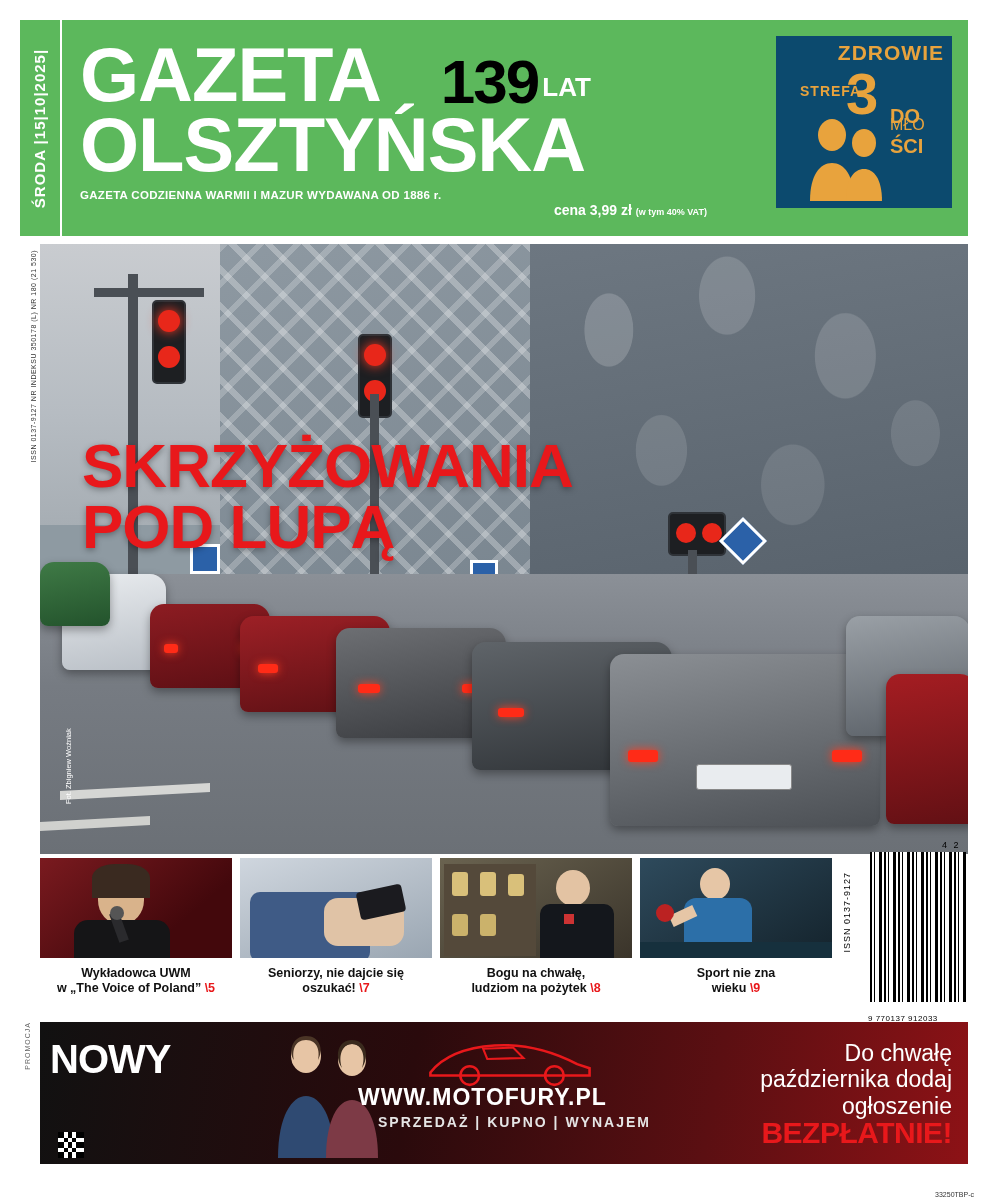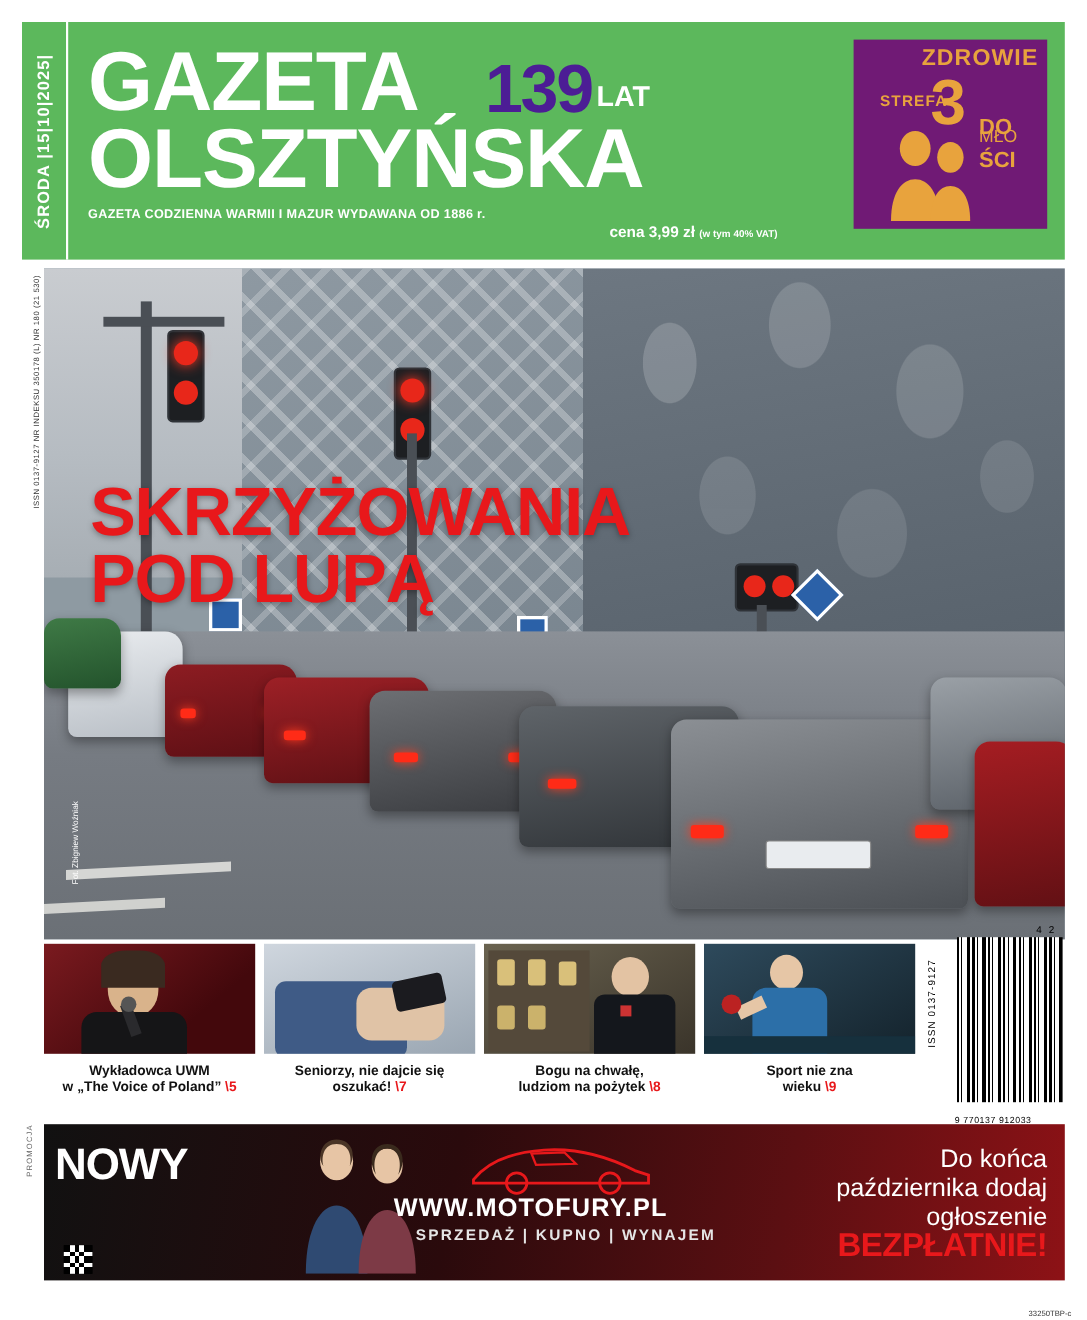--- a/index.html
+++ b/index.html
@@ -36,40 +36,40 @@
   .gz-line1 { display:flex; align-items: flex-end; }
   .gz-word {
     color: #fff; font-weight: 800; font-size: 76px; line-height: 0.88;
     letter-spacing: -1px; font-family: "Liberation Sans", sans-serif;
   }
   .gz-word2 {
     color: #fff; font-weight: 800; font-size: 76px; line-height: 0.9;
     letter-spacing: -1px; margin-top: 2px;
   }
   .anniv {
-    color: #4c1d95; font-weight: 700; font-size: 62px; line-height: 0.85;
+    color: #000000; font-weight: 700; font-size: 62px; line-height: 0.85;
     margin-left: 60px; letter-spacing: -2px;
   }
   .anniv-lat {
     color:#fff; font-weight: 800; font-size: 26px; margin-left: 4px; margin-bottom: 6px;
   }
   .tagline {
     color: #fff; font-size: 11.5px; font-weight: 700; letter-spacing: 0.3px;
     margin-top: 10px;
   }
   .price-row {
     position: absolute; left: 492px; bottom: 18px; color:#fff;
     font-size: 14px; font-weight: 700;
   }
   .price-small { font-size: 9px; font-weight: 700; }
 
   
   .zdrowie {
     position: absolute; right: 16px; top: 16px; width: 176px; height: 172px;
-    background: #701a75; padding: 6px 8px 8px 8px;
+    background: #0c4a6e; padding: 6px 8px 8px 8px;
   }
   .zdrowie-top {
     text-align: right; color: #e8a33d; font-weight: 800; font-size: 21px;
     letter-spacing: 1px; line-height: 1;
   }
   .zdrowie-mid { position: relative; height: 140px; margin-top: 4px; }
   .strefa {
     position: absolute; left: 16px; top: 16px; color: #e8a33d;
     font-weight: 700; font-size: 14px; letter-spacing: 1px;
   }
@@ -418,21 +418,21 @@
     </svg>
     <svg viewBox="0 0 340 120" style="position:absolute;left:300px;top:6px;width:340px;height:62px;">
       <path d="M16 86 C40 56 80 38 140 34 C200 30 250 44 300 70 L324 78 L324 92 L16 92 Z" fill="none" stroke="#e8181b" stroke-width="5"></path>
       <circle cx="92" cy="92" r="18" fill="none" stroke="#e8181b" stroke-width="5"></circle>
       <circle cx="256" cy="92" r="18" fill="none" stroke="#e8181b" stroke-width="5"></circle>
       <path d="M118 40 L176 38 L196 58 L126 60 Z" fill="none" stroke="#e8181b" stroke-width="4"></path>
     </svg>
     <div class="ad-url">WWW.MOTOFURY.PL</div>
     <div class="ad-sub">SPRZEDAŻ | KUPNO | WYNAJEM</div>
     <div class="ad-r1">
-      <span>Do końca</span><br>
+      <span>Do chwałę</span><br>
       <span>października dodaj</span><br>
       <span>ogłoszenie</span>
     </div>
     <div class="ad-big">BEZPŁATNIE!</div>
     <div class="qr"></div>
   </div>
   <div class="ad-code">33250TBP-c</div>
 
 </div>
 

